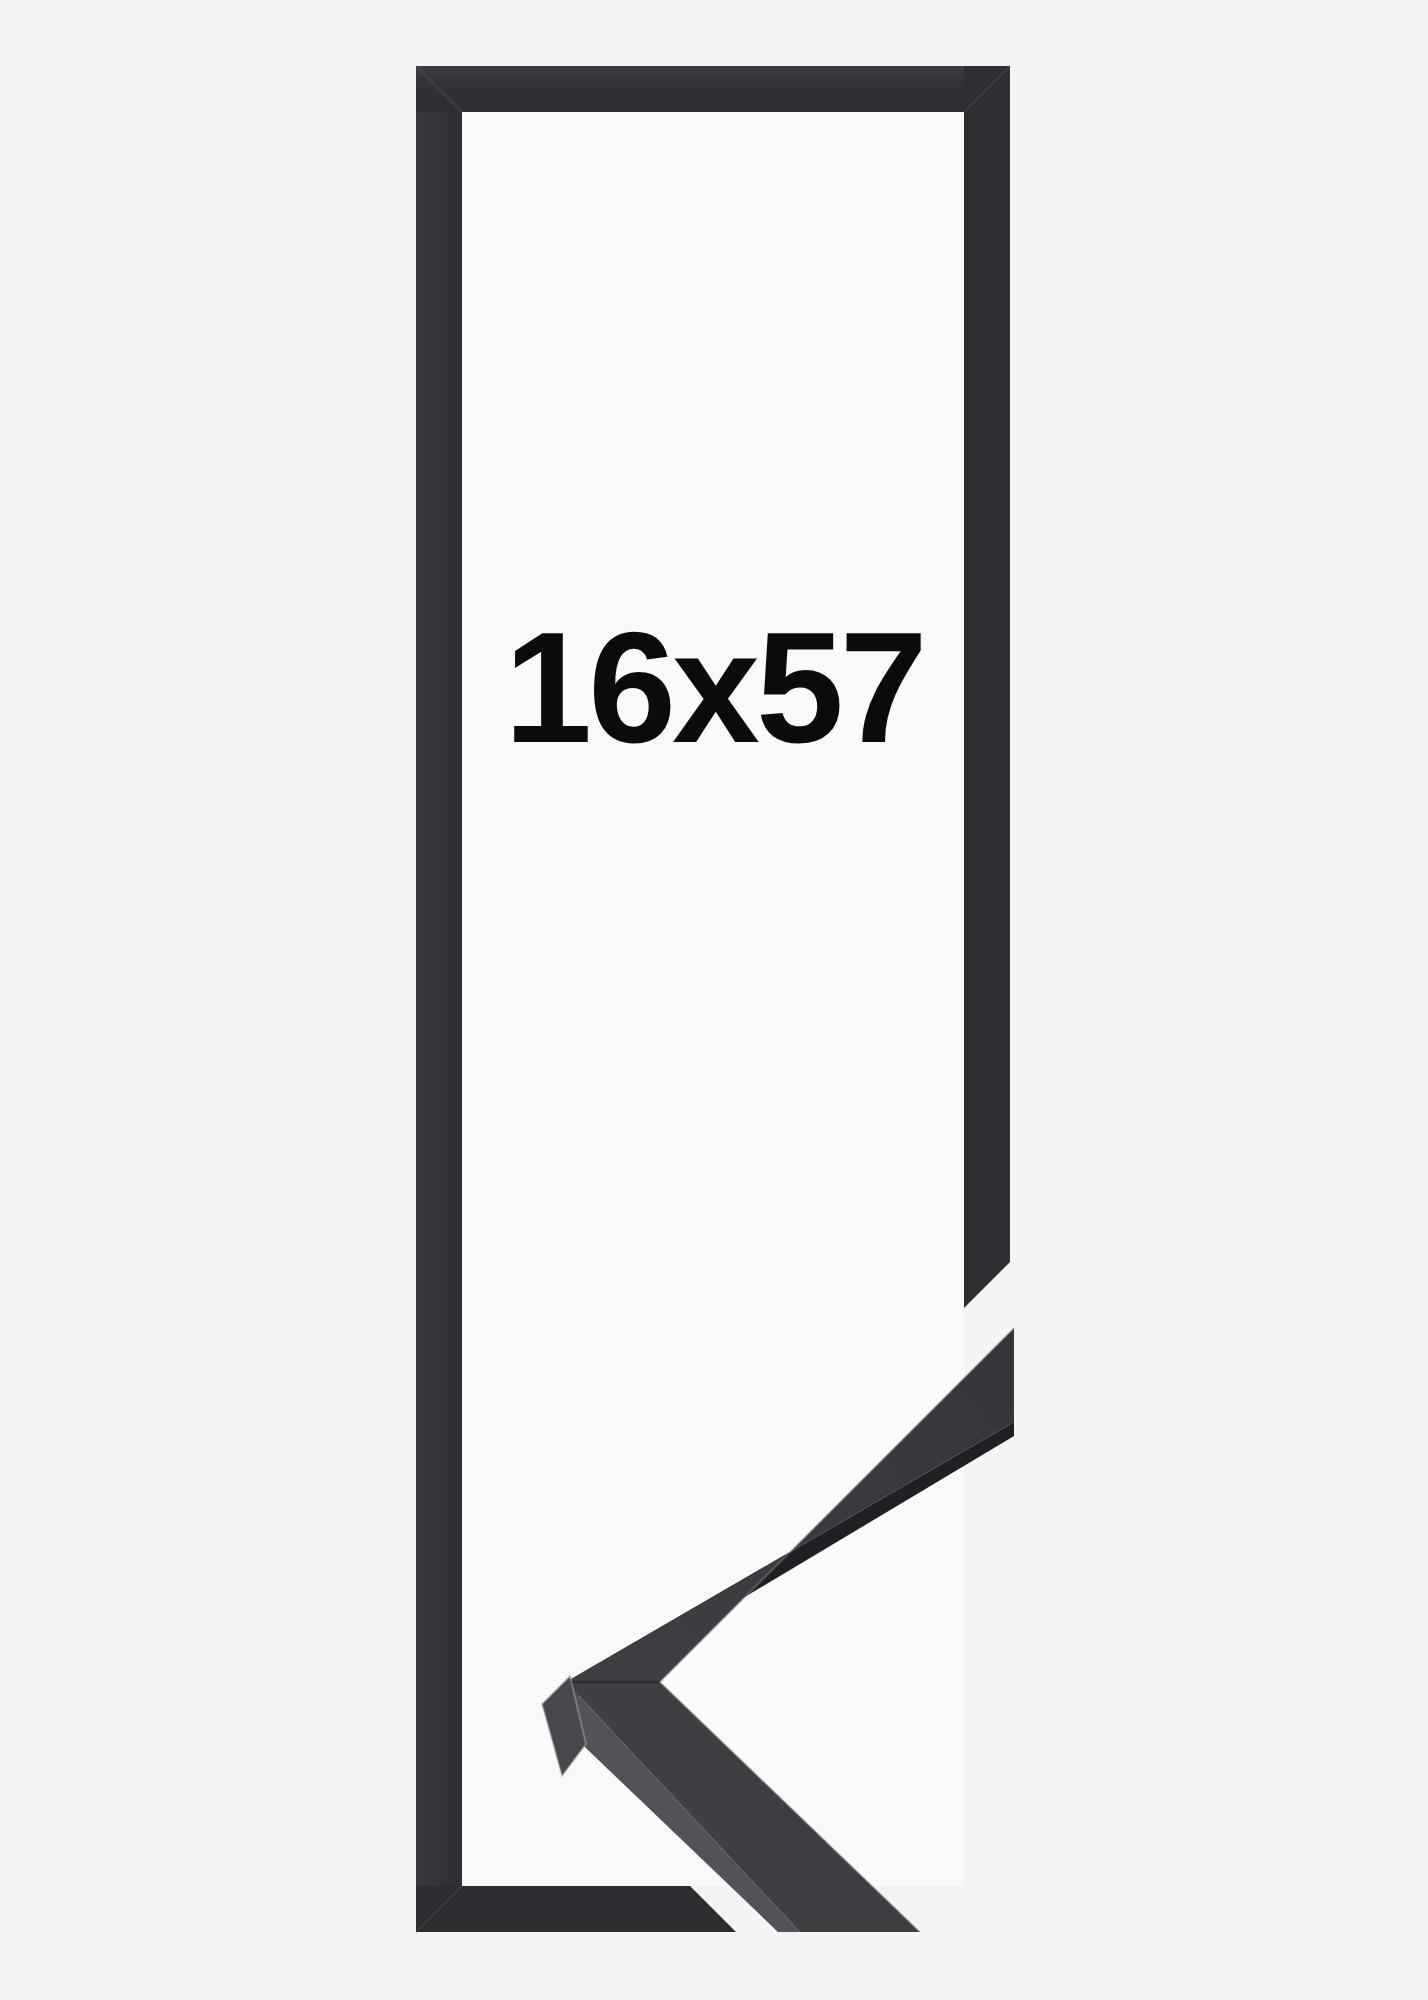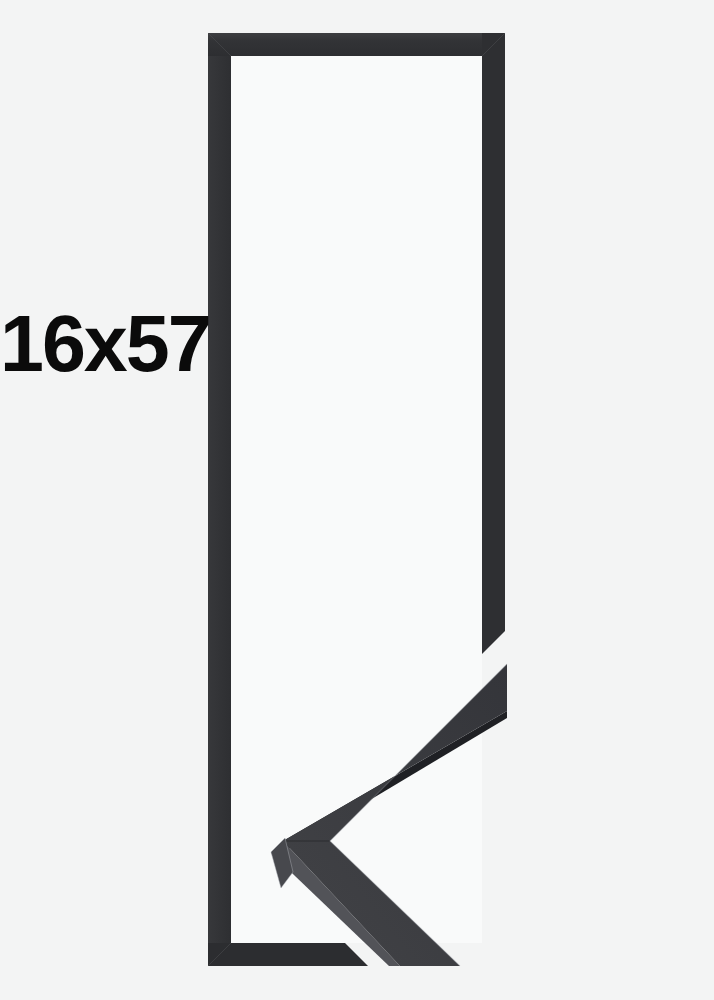--- a/index.html
+++ b/index.html
@@ -20,21 +20,21 @@
     position: absolute;
     left: 0;
     top: 0;
     display: block;
   }
   .size-label {
     position: absolute;
     left: 0;
     top: 304px;
     width: 714px;
-    text-align: left;
+    text-align: center;
     font-size: 79px;
     line-height: 80px;
     font-weight: bold;
     letter-spacing: -2px;
     color: var(--label, #0b0b0b);
     user-select: none;
     white-space: nowrap;
   }
 </style>
 </head>

